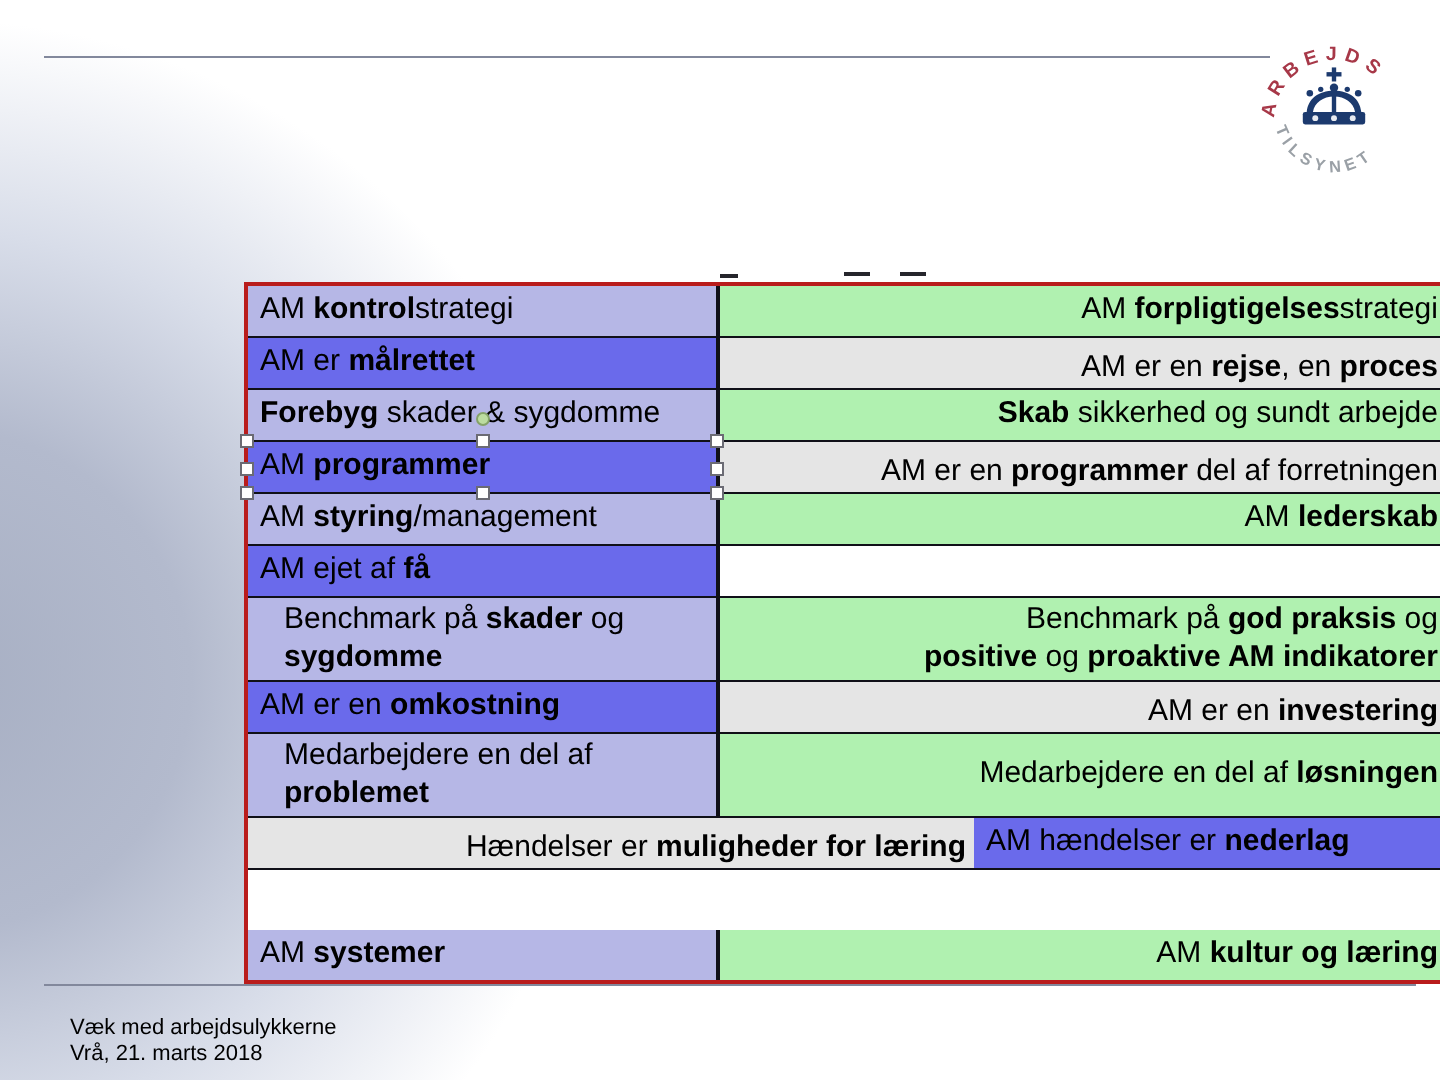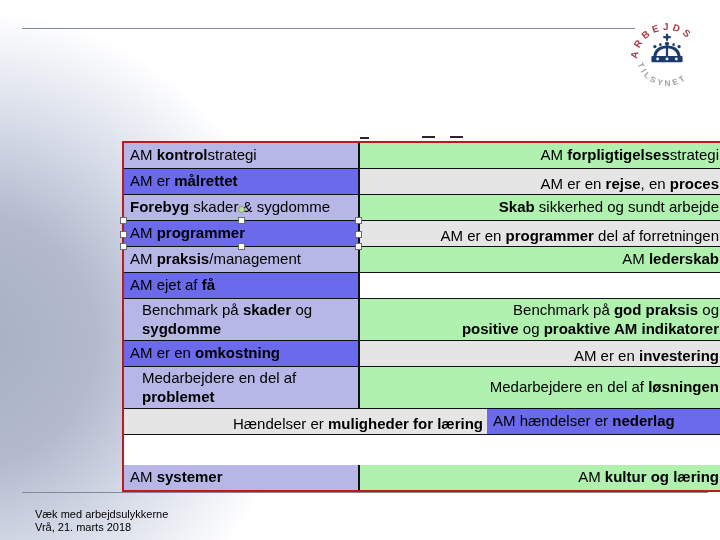--- a/index.html
+++ b/index.html
@@ -125,21 +125,21 @@
           <div class="handle h-bm"></div>
           <div class="handle h-br"></div>
           <div class="rot-handle"></div>
         </div>
         <div class="cell right green-bright">
           <span class="txt"><span>AM er en </span><span class="b">programmer</span><span> del af forretningen</span></span>
         </div>
       </div>
       <div class="trow">
         <div class="cell left blue-light">
-          <span class="txt"><span>AM </span><span class="b">praksis</span><span>/management</span></span>
+          <span class="txt"><span>AM </span><span class="b">styring</span><span>/management</span></span>
         </div>
         <div class="cell right green-light">
           <span class="txt"><span>AM </span><span class="b">lederskab</span></span>
         </div>
       </div>
       <div class="trow">
         <div class="cell left blue-dark">
           <span class="txt"><span>AM ejet af </span><span class="b">få</span></span>
         </div>
       </div>

